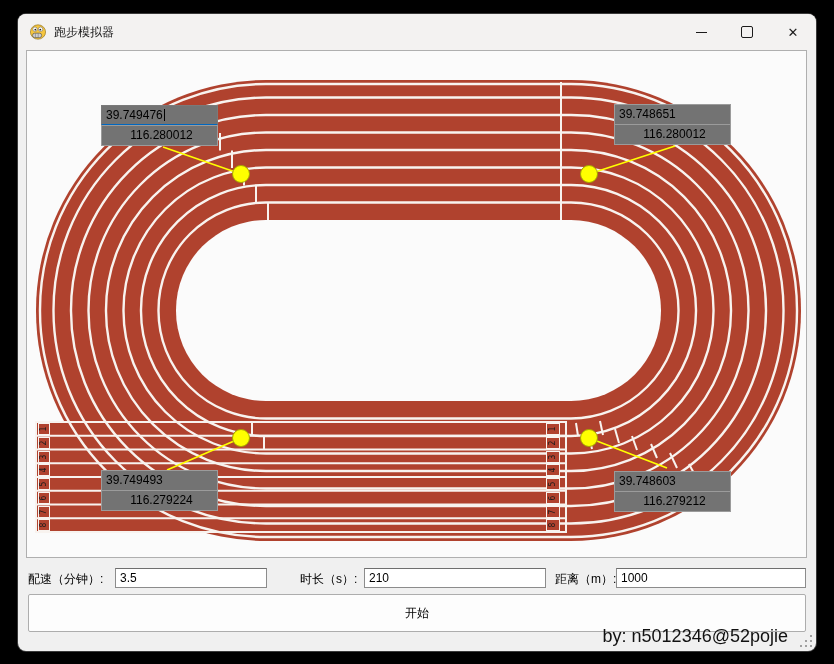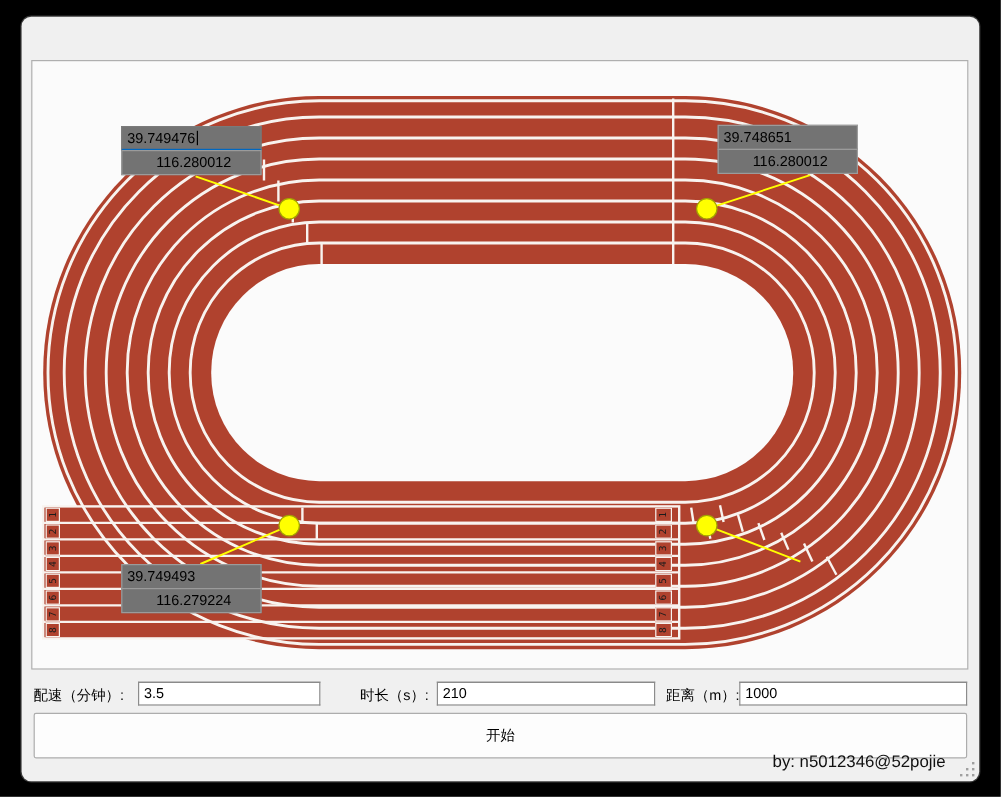--- a/index.html
+++ b/index.html
@@ -61,30 +61,52 @@
     background:#fff;border:1px solid #8C8C8C;border-top-color:#6E6E6E;
     font-size:12px;color:#000;padding:0 4px;font-family:"Liberation Sans","DejaVu Sans",sans-serif;
   }
   .start-btn{
     position:absolute;left:10px;top:580px;width:778px;height:38px;box-sizing:border-box;
     background:#FDFDFD;border:1px solid #ADADAD;border-radius:2px;
     font-size:12px;color:#000;text-align:center;line-height:20px;
     font-family:"Liberation Sans","DejaVu Sans",sans-serif;cursor:default;
   }
   .statusbar-text{
-    position:absolute;right:28px;top:612px;font-size:14px;color:#111;white-space:nowrap;
+    position:absolute;right:28px;top:612px;font-size:18px;color:#111;white-space:nowrap;
   }
   .sizegrip{position:absolute;right:4px;bottom:4px;width:14px;height:14px;}
   .sizegrip i{position:absolute;width:2px;height:2px;background:#A0A0A0;}
 </style>
 </head>
 <body>
 
 <div class="window">
 
+  <div class="titlebar">
+    <svg class="app-icon" viewBox="0 0 16 16">
+      <ellipse cx="8" cy="8" rx="7.6" ry="7.2" fill="#F6C63F" stroke="#8a6a10" stroke-width="0.6"></ellipse>
+      <circle cx="5" cy="5.2" r="2.2" fill="#fff" stroke="#555" stroke-width="0.5"></circle>
+      <circle cx="10.6" cy="5.2" r="2.2" fill="#fff" stroke="#555" stroke-width="0.5"></circle>
+      <circle cx="5.3" cy="5.6" r="0.9" fill="#222"></circle>
+      <circle cx="10.3" cy="5.6" r="0.9" fill="#222"></circle>
+      <rect x="2.6" y="9.2" width="9" height="4.4" rx="2" fill="#cfcfcf" stroke="#444" stroke-width="0.6"></rect>
+      <line x1="5.4" y1="9.4" x2="5.4" y2="13.4" stroke="#777" stroke-width="0.6"></line>
+      <line x1="8.2" y1="9.4" x2="8.2" y2="13.4" stroke="#777" stroke-width="0.6"></line>
+    </svg>
+    <div class="title-text">跑步模拟器</div>
+    <div class="winbtn btn-min">
+        <div class="glyph-min"></div>
+      </div>
+    <div class="winbtn btn-max">
+        <div class="glyph-max"></div>
+      </div>
+    <div class="winbtn btn-close">
+        <div class="glyph-close">✕</div>
+      </div>
+  </div>
 
   <div class="canvas">
     <svg width="779" height="506" viewBox="0 0 779 506">
 
       <g>
         <rect class="tr-red" x="9" y="29" width="765" height="461" rx="230" ry="230"></rect>
         <rect class="tr-red" x="9" y="371" width="530" height="110"></rect>
       </g>
 
       <rect x="149" y="169" width="485" height="181" rx="90" ry="90" fill="#FBFBFB"></rect>
@@ -195,27 +217,31 @@
         </div>
         <div class="lane-num right" style="top: 468.25px;">
           <span>8</span>
         </div>
       </div>
 
     <div class="marker-box" style="left:74px;top:54px;">
       <div class="marker-row focused"><span>39.749476</span><span class="caret"></span></div>
       <div class="marker-row"><span>116.280012</span></div>
     </div>
-    <div class="marker-box" style="left:571px;top:53px;">
+    <div class="marker-box" style="left:587px;top:53px;">
       <div class="marker-row"><span>39.748651</span></div>
       <div class="marker-row"><span>116.280012</span></div>
     </div>
     <div class="marker-box" style="left:74px;top:419px;">
       <div class="marker-row"><span>39.749493</span></div>
       <div class="marker-row"><span>116.279224</span></div>
+    </div>
+    <div class="marker-box" style="left:587px;top:420px;">
+      <div class="marker-row"><span>39.748603</span></div>
+      <div class="marker-row"><span>116.279212</span></div>
     </div>
   </div>
 
   <div class="ctl-label" style="left:10px;">配速（分钟）:</div>
   <input class="ctl-entry" style="left: 97px; width: 152px;" value="3.5">
   <div class="ctl-label" style="left:282px;">时长（s）:</div>
   <input class="ctl-entry" style="left: 346px; width: 182px;" value="210">
   <div class="ctl-label" style="left:537px;">距离（m）:</div>
   <input class="ctl-entry" style="left: 598px; width: 190px;" value="1000">
 

